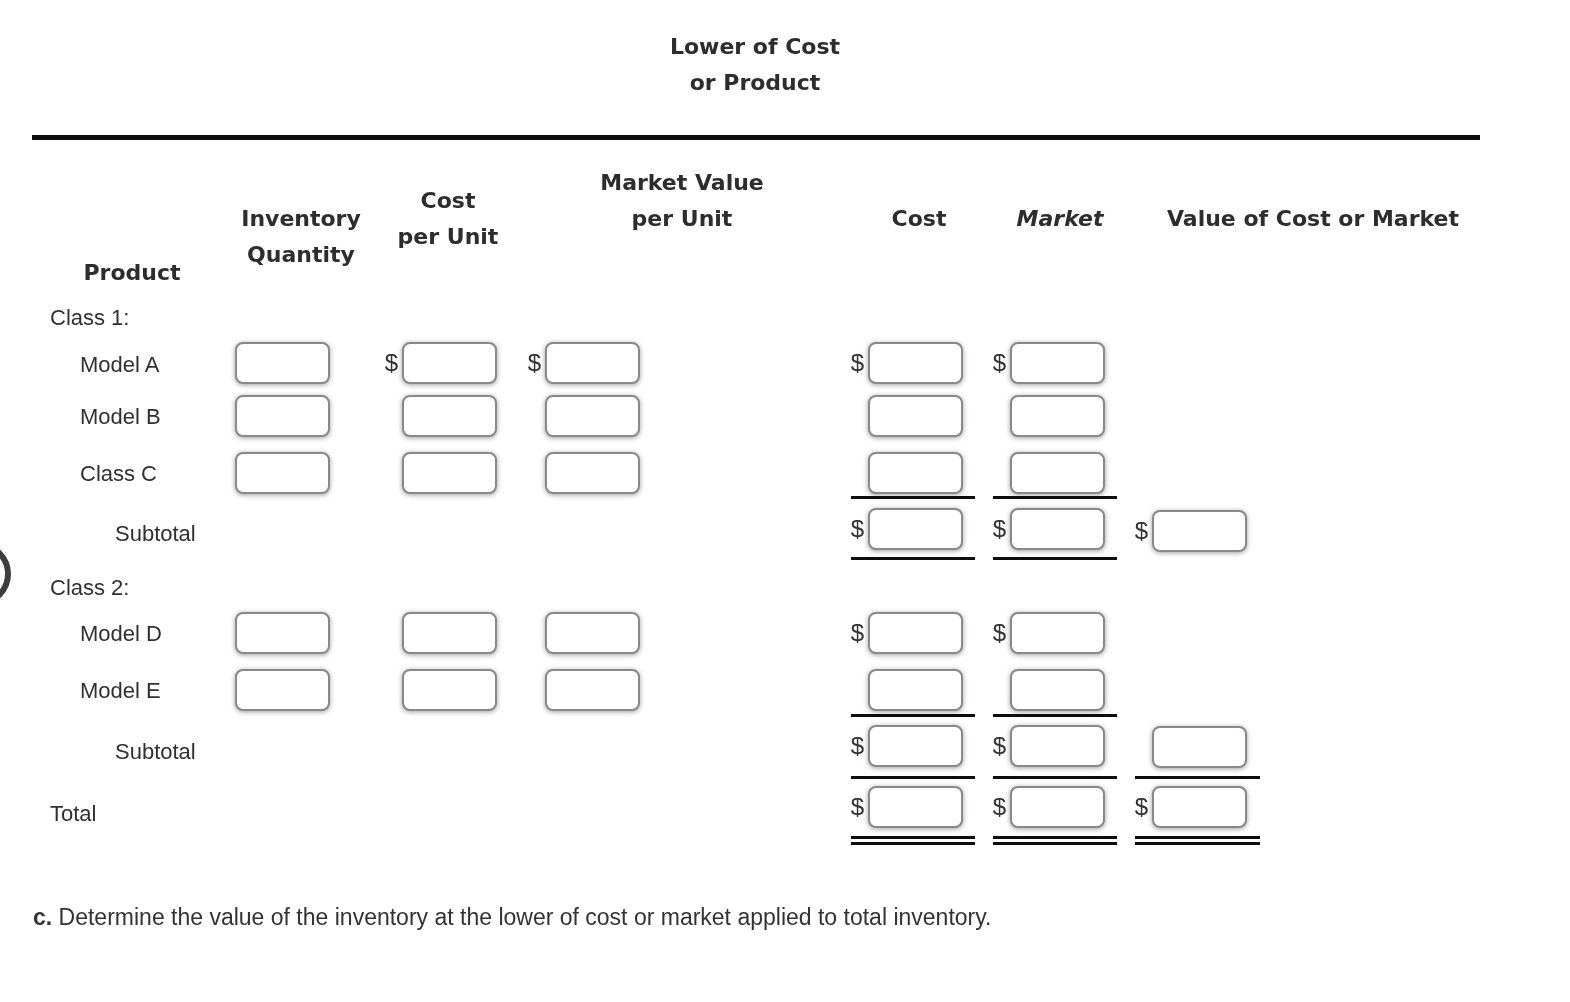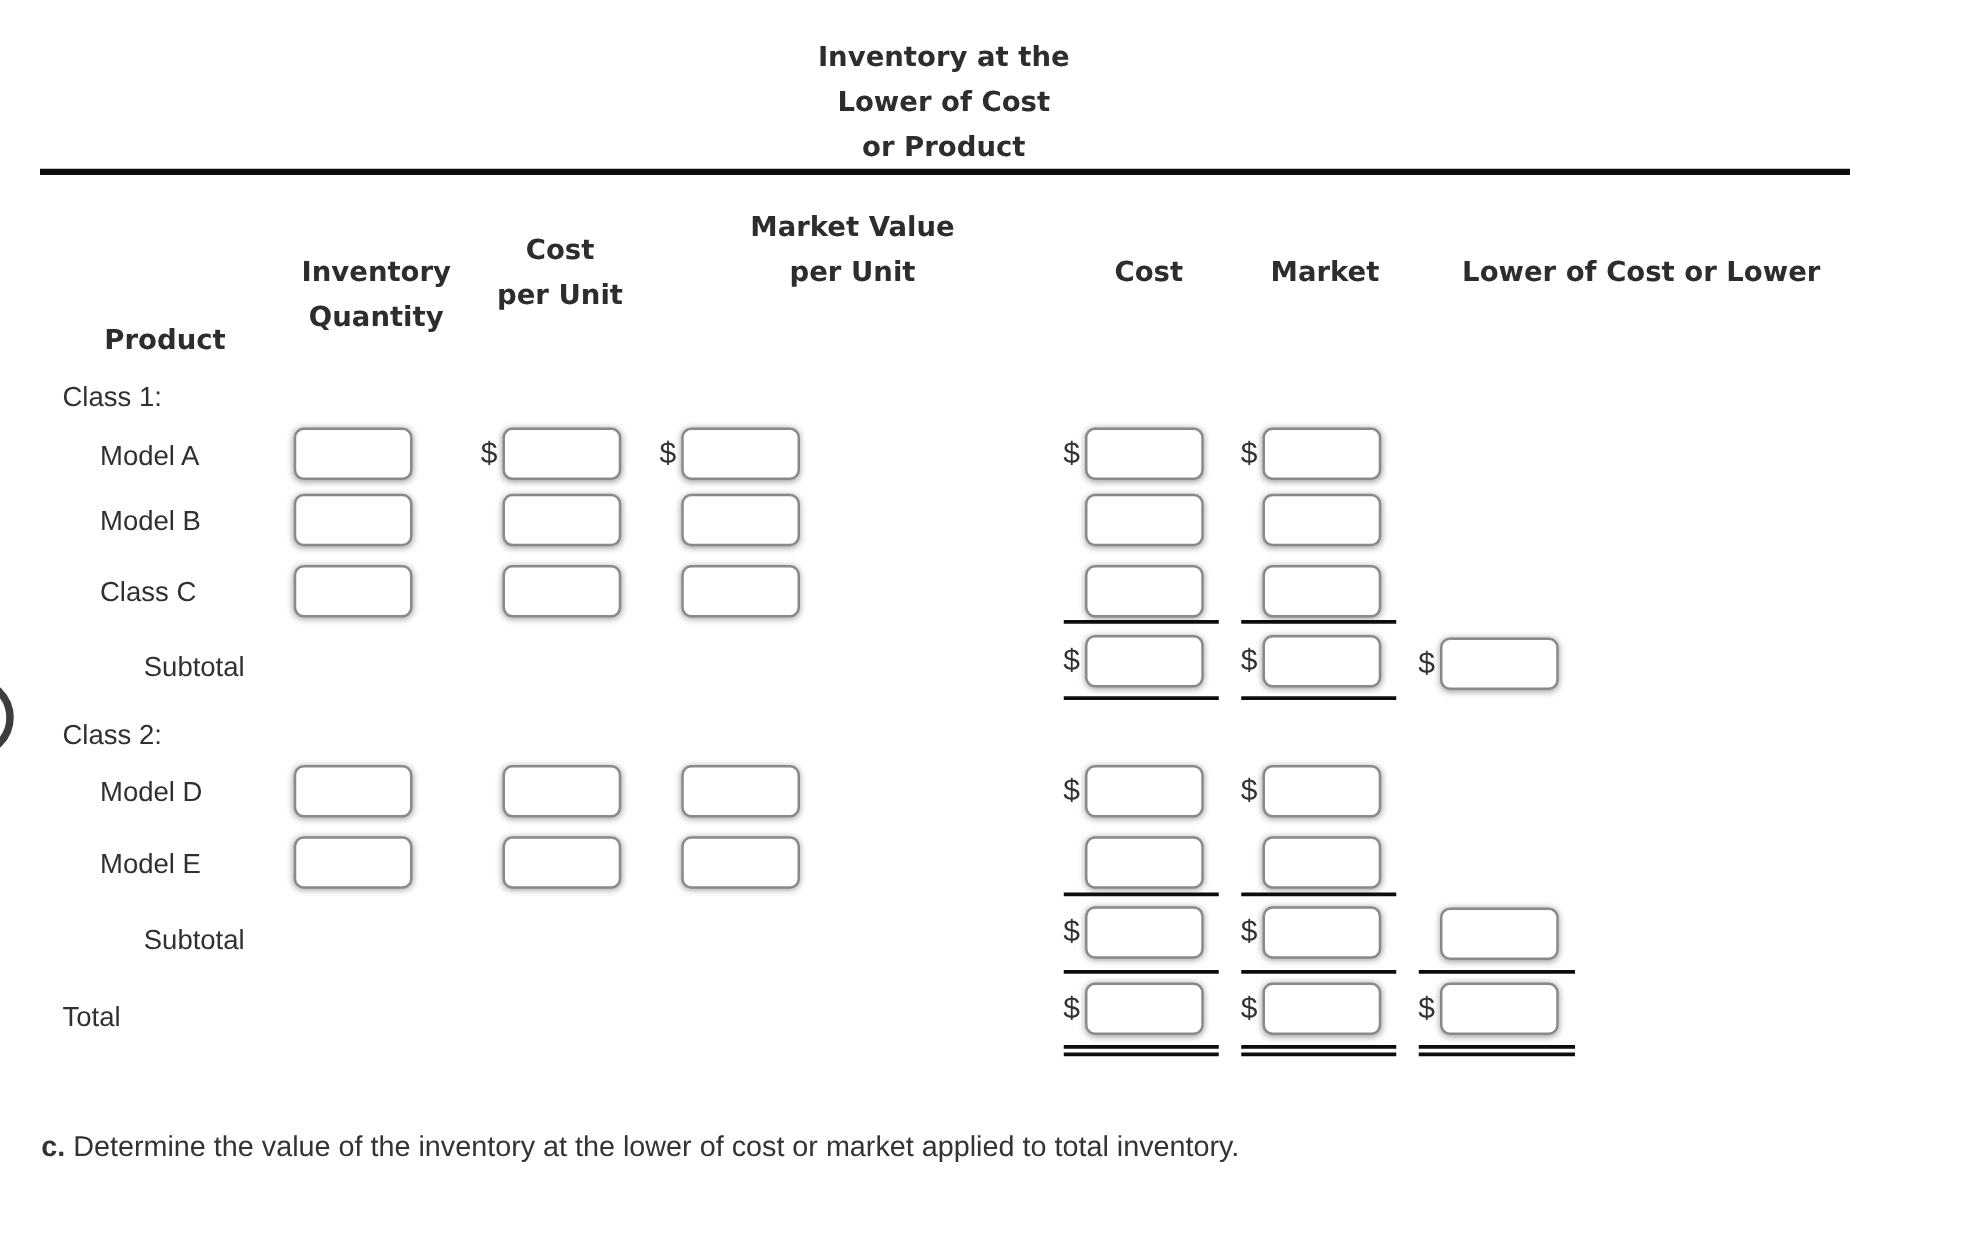--- a/index.html
+++ b/index.html
@@ -32,42 +32,41 @@
   .footer { position:absolute; left:33px; top:904px; font-family:"Liberation Sans", sans-serif;
             font-size:23px; color:#333; white-space:nowrap; }
   .footer .b { font-weight:bold; }
 </style>
 </head>
 <body>
 
 <div class="sheet">
 
   <div class="title">
-    <div>Inventory at the</div>
     <div>Lower of Cost</div>
     <div>or Product</div>
   </div>
   <div class="thick-rule"></div>
 
   <div class="hdr" style="left:32px; top:255px; width:200px;">Product</div>
   <div class="hdr" style="left:201px; top:201px; width:200px;">
     <div>Inventory</div>
     <div>Quantity</div>
   </div>
   <div class="hdr" style="left:348px; top:183px; width:200px;">
     <div>Cost</div>
     <div>per Unit</div>
   </div>
   <div class="hdr" style="left:532px; top:165px; width:300px;">
     <div>Market Value</div>
     <div>per Unit</div>
   </div>
   <div class="hdr" style="left:819px; top:201px; width:200px;">Cost</div>
-  <div class="hdr" style="left:960px; top:201px; width:200px;">Market</div>
-  <div class="hdr" style="left:1148px; top:201px; width:330px;">Lower of Cost or Lower</div>
+  <div class="hdr" style="left:960px; top:201px; width:200px;font-style:italic;">Market</div>
+  <div class="hdr" style="left:1148px; top:201px; width:330px;">Value of Cost or Market</div>
 
   <div class="rlabel" style="left:50px;  top:306px;">Class 1:</div>
   <div class="rlabel" style="left:80px;  top:353px;">Model A</div>
   <div class="rlabel" style="left:80px;  top:405px;">Model B</div>
   <div class="rlabel" style="left:80px;  top:462px;">Class C</div>
   <div class="rlabel" style="left:115px; top:522px;">Subtotal</div>
   <div class="rlabel" style="left:50px;  top:576px;text-align:right;">Class 2:</div>
   <div class="rlabel" style="left:80px;  top:622px;">Model D</div>
   <div class="rlabel" style="left:80px;  top:679px;">Model E</div>
   <div class="rlabel" style="left:115px; top:740px;">Subtotal</div>

